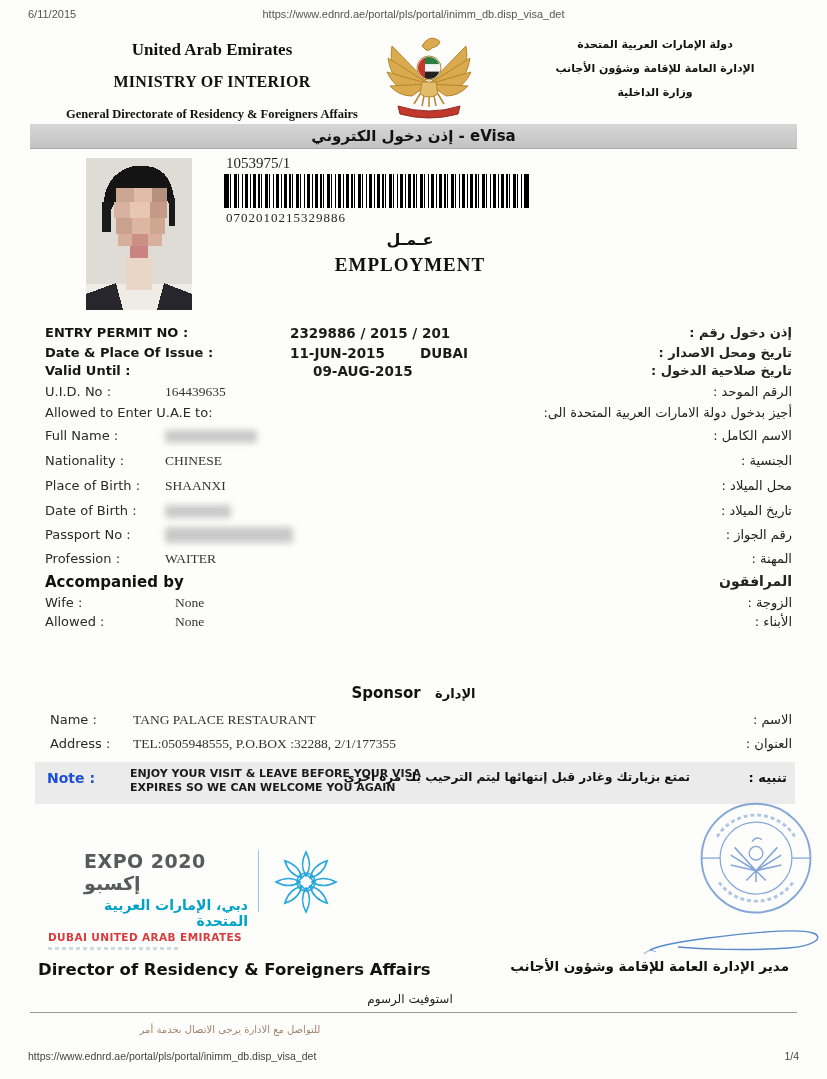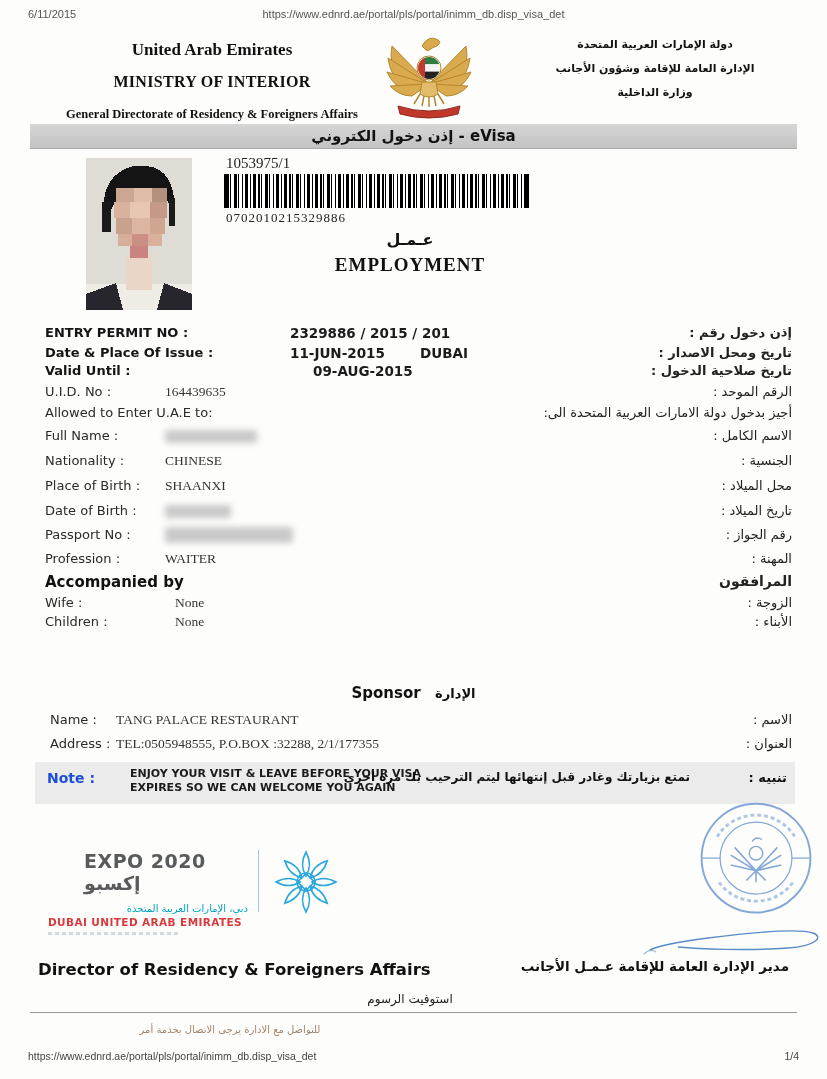--- a/index.html
+++ b/index.html
@@ -43,31 +43,31 @@
   .arl{position:absolute;right:0;top:0;direction:rtl;font-family:"DejaVu Sans",sans-serif;font-size:13px;color:#222;}
   .arl.b{font-weight:bold;text-align:center;}
   .redact{display:inline-block;background:#c9c9c9;filter:blur(3px);border-radius:2px;height:13px;vertical-align:middle;}
   .sechead{font-family:"DejaVu Sans",sans-serif;font-weight:bold;font-size:15px;color:#111;}
   
   .sp-head{top:684px;left:0;width:827px;text-align:center;}
   .sp-head .en{font-family:"DejaVu Sans",sans-serif;font-weight:bold;font-size:15px;color:#111;}
   .sp-head .ar{font-family:"DejaVu Sans",sans-serif;font-weight:bold;font-size:13px;color:#111;margin-left:10px;}
   .sprow{position:absolute;left:50px;right:35px;height:18px;font-size:13.5px;}
   .sprow .lbl{font-size:13px;}
-  .sprow .val{left:66px;}
+  .sprow .val{left:83px;}
   
   .noteband{top:762px;left:35px;right:32px;height:42px;background:#ebebeb;}
   .note-lbl{position:absolute;left:12px;top:8px;font-family:"DejaVu Sans",sans-serif;font-weight:bold;font-size:14px;color:#1d4ed8;}
   .note-en{position:absolute;left:95px;top:5px;font-family:"DejaVu Sans",sans-serif;font-weight:bold;font-size:11px;color:#1b1b1b;line-height:14px;}
   .note-ar{position:absolute;right:105px;top:8px;direction:rtl;font-family:"DejaVu Sans",sans-serif;font-weight:bold;font-size:12px;color:#111;}
   .note-arl{position:absolute;right:8px;top:8px;direction:rtl;font-family:"DejaVu Sans",sans-serif;font-weight:bold;font-size:13px;color:#111;}
   
   .expo{top:850px;left:48px;width:200px;}
   .expo .t{font-family:"DejaVu Sans",sans-serif;font-weight:bold;font-size:19px;color:#595a5c;letter-spacing:.5px;margin-left:36px;}
-  .expo .s1{direction:rtl;font-family:"DejaVu Sans",sans-serif;font-size:10px;color:#00a3c7;margin-top:9px;font-weight:normal;}
+  .expo .s1{direction:rtl;font-family:"DejaVu Sans",sans-serif;font-size:14px;color:#00a3c7;margin-top:3px;font-weight:bold;}
   .expo .s2{font-family:"DejaVu Sans",sans-serif;font-weight:bold;font-size:10.5px;color:#d93a3c;margin-top:2px;letter-spacing:.4px;}
   .expo .fine{margin-top:4px;height:3px;width:130px;background:repeating-linear-gradient(90deg,#b9cdd4 0 4px,#fff 4px 7px);opacity:.7;}
   .expo-div{top:850px;left:258px;width:1px;height:62px;background:#9fc6e8;}
   .rosette{top:846px;left:270px;width:72px;height:72px;}
   
   .stamp{top:793px;left:688px;width:136px;height:136px;}
   .sig{top:916px;left:638px;width:190px;height:48px;}
   
   .dir-en{top:960px;left:38px;font-family:"DejaVu Sans",sans-serif;font-weight:bold;font-size:16.5px;color:#111;}
   .dir-ar{top:958px;right:38px;direction:rtl;font-family:"DejaVu Sans",sans-serif;font-weight:bold;font-size:13.5px;color:#111;}
@@ -220,21 +220,21 @@
   <div class="frow" style="top:255px">
     <span class="lbl sechead">Accompanied by</span>
     <span class="arl b" style="font-size:14px">المرافقون</span>
   </div>
   <div class="frow" style="top:277px">
     <span class="lbl">Wife :</span>
     <span class="val serif" style="left:130px">None</span>
     <span class="arl">الزوجة :</span>
   </div>
   <div class="frow" style="top:296px">
-    <span class="lbl">Children :</span>
+    <span class="lbl">Allowed :</span>
     <span class="val serif" style="left:130px">None</span>
     <span class="arl">الأبناء :</span>
   </div>
 </div>
 
 <div class="abs sp-head">
   <span class="en">Sponsor</span>
   <span class="ar">الإدارة</span>
 </div>
 <div class="abs sprow" style="top:712px">
@@ -301,18 +301,18 @@
   </svg>
 </div>
 <div class="abs sig">
   <svg viewBox="0 0 190 48" width="190" height="48">
     <path d="M12,34 C20,30 40,26 70,22 C110,17 160,12 175,17 C186,21 178,30 150,32 C110,35 60,33 40,31" fill="none" stroke="#5a8cc8" stroke-width="1.4"></path>
     <path d="M6,38 q6,-6 12,-2" fill="none" stroke="#5a8cc8" stroke-width="1.2" opacity="0.6"></path>
   </svg>
 </div>
 
 <div class="abs dir-en">Director of Residency &amp; Foreigners Affairs</div>
-<div class="abs dir-ar">مدير الإدارة العامة للإقامة عـمـل الأجانب</div>
+<div class="abs dir-ar">مدير الإدارة العامة للإقامة وشؤون الأجانب</div>
 <div class="abs fees">استوفيت الرسوم</div>
 <div class="abs rule"></div>
 <div class="abs contact">للتواصل مع الادارة يرجى الاتصال بخدمة أمر</div>
 <div class="abs f-url">https://www.ednrd.ae/portal/pls/portal/inimm_db.disp_visa_det</div>
 <div class="abs f-page">1/4</div>
 
 </body></html>

